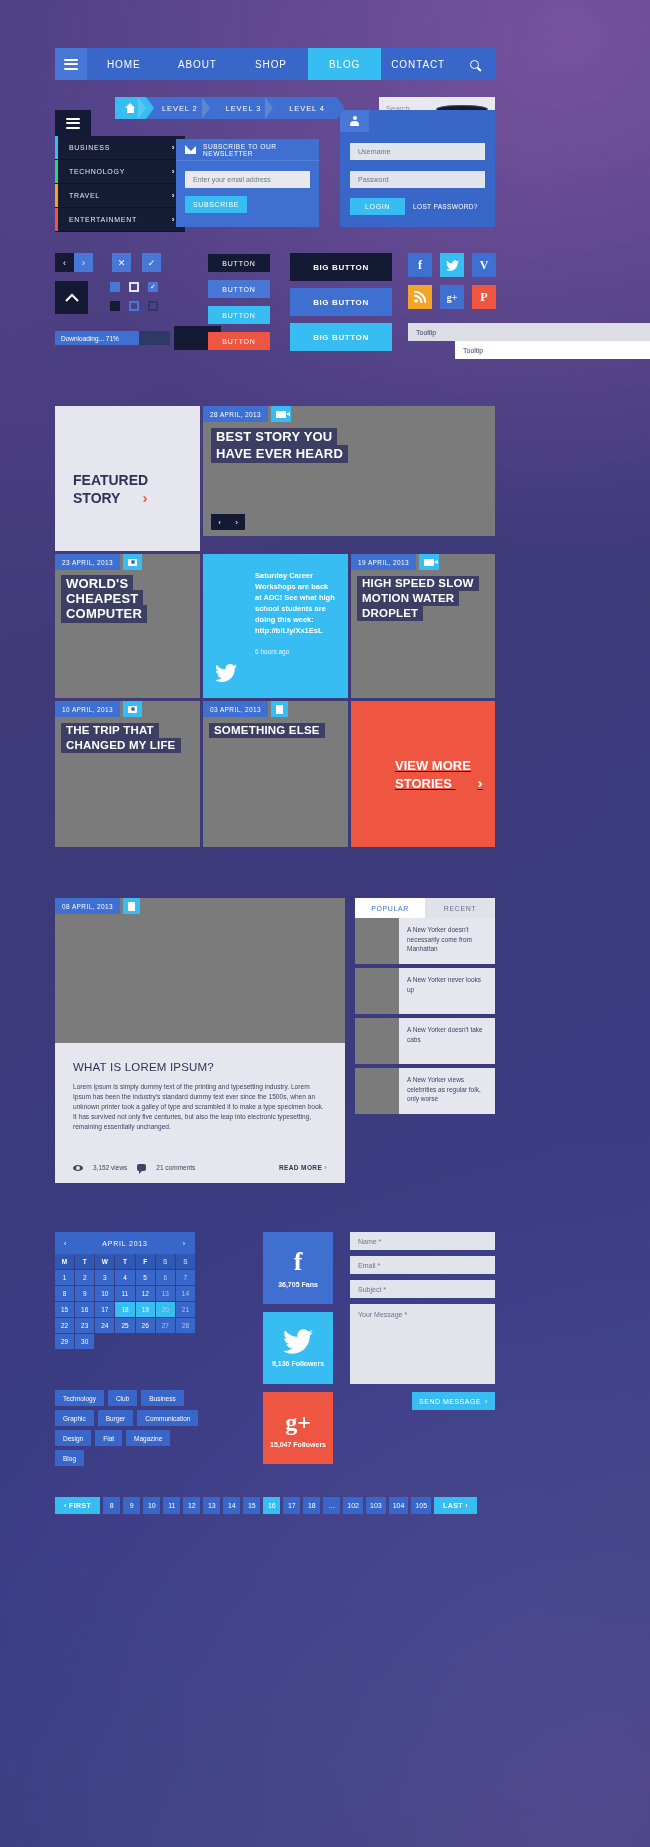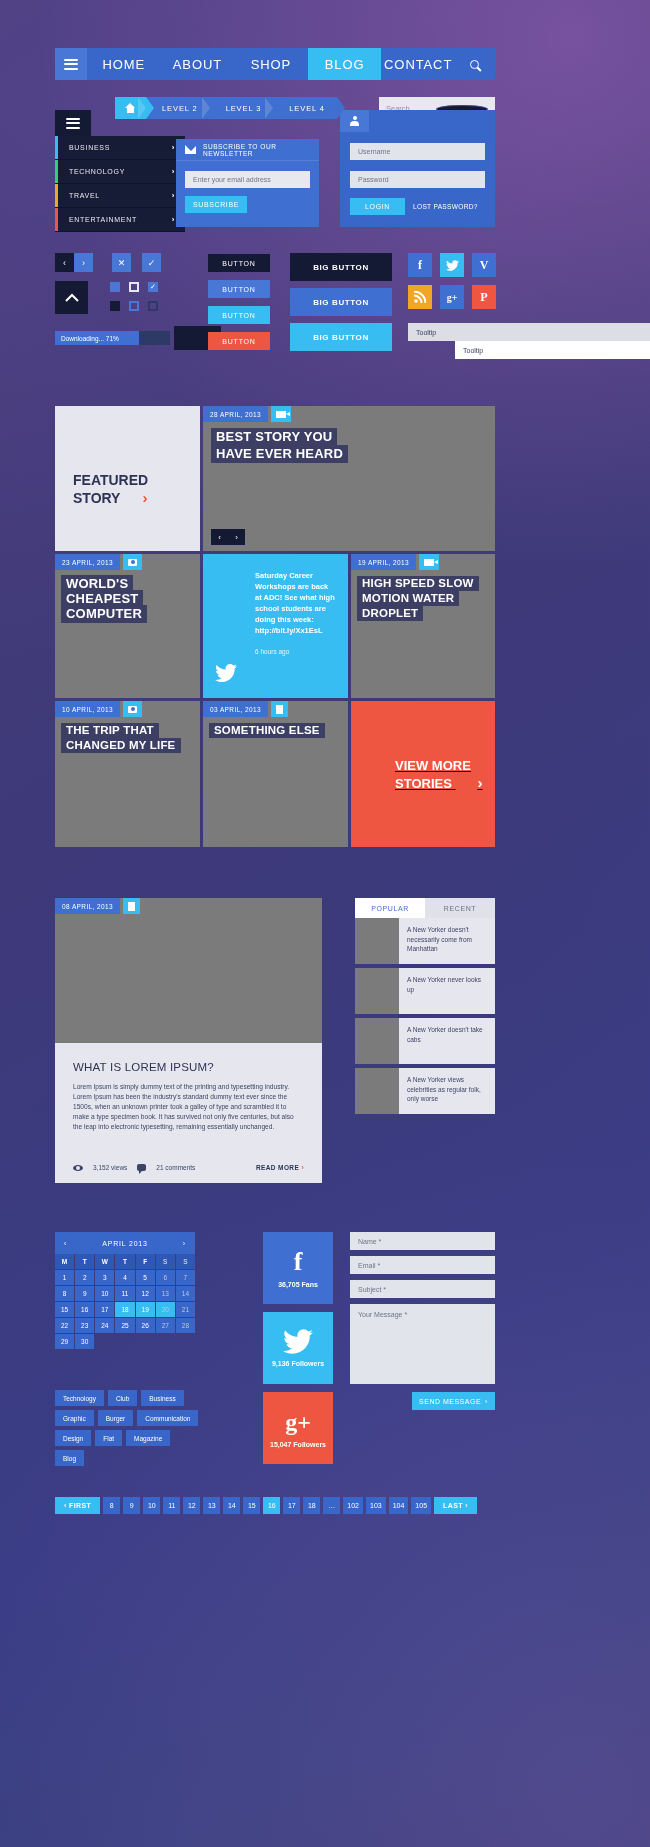--- a/index.html
+++ b/index.html
@@ -17,21 +17,21 @@
       radial-gradient(circle at 90% 97%, rgba(120,90,180,.35), transparent 35%);
     pointer-events:none;
   }
   .wrap{position:absolute; inset:0;}
   .abs{position:absolute;}
   
   .topnav{left:55px;top:48px;width:440px;height:32px;background:#3866c9;display:flex;align-items:stretch;}
   .topnav .burger{width:32px;display:flex;align-items:center;justify-content:center;background:#4877d6;}
   .bars{width:14px;}
   .bars i{display:block;height:2px;background:#fff;margin:2.5px 0;border-radius:1px;}
-  .topnav a{flex:1;display:flex;align-items:center;justify-content:center;color:#fff;font-size:13px;letter-spacing:.9px;text-transform:uppercase;}
+  .topnav a{flex:1;display:flex;align-items:center;justify-content:center;color:#fff;font-size:10px;letter-spacing:.9px;text-transform:uppercase;}
   .topnav a.active{background:#37bdf2;}
   .topnav .srch{width:40px;display:flex;align-items:center;justify-content:center;}
   .mag{width:9px;height:9px;border:1.6px solid #fff;border-radius:50%;position:relative;display:inline-block;}
   .mag:after{content:"";position:absolute;width:1.6px;height:4.5px;background:#fff;right:-1.5px;bottom:-4px;transform:rotate(-45deg);}
   
   .crumbs{left:115px;top:97px;height:22px;display:flex;}
   .crumb{height:22px;background:#3f6fd0;color:#fff;font-size:7.5px;letter-spacing:.9px;display:flex;align-items:center;padding:0 12px 0 16px;position:relative;text-transform:uppercase;}
   .crumb:after{content:"";position:absolute;right:-8px;top:0;border-left:8px solid #3f6fd0;border-top:11px solid transparent;border-bottom:11px solid transparent;z-index:2;}
   .crumb.home{background:#37bdf2;padding:0 10px 0 10px;}
   .crumb.home:after{border-left-color:#37bdf2;}
@@ -96,21 +96,21 @@
   .ttl{position:absolute;color:#fff;font-size:13px;line-height:17px;letter-spacing:.2px;font-weight:bold;text-transform:uppercase;}
   .ttl span{background:#3c3f63;padding:1px 5px 2px;display:inline;box-decoration-break:clone;-webkit-box-decoration-break:clone;}
   .arrows{position:absolute;display:flex;}
   .arrows div{width:17px;height:16px;background:#141a33;color:#fff;display:flex;align-items:center;justify-content:center;font-size:8px;}
   .tweet{position:absolute;background:#37bdf2;color:#fff;padding-left:40px;}
   .tweet p{font-size:7.5px;line-height:11px;padding:16px 12px 0;font-weight:bold;}
   .tweet .ago{font-size:6.5px;padding:12px 12px 0;opacity:.85;}
   .viewmore{position:absolute;background:#ef5642;display:flex;align-items:center;text-decoration:underline;}
   .viewmore span{color:#fff;font-size:13px;font-weight:bold;line-height:17px;padding-left:22px;text-transform:uppercase;}
   
-  .art{left:55px;top:898px;width:267px;height:285px;background:#7b7b7b;}
+  .art{left:55px;top:898px;width:290px;height:285px;background:#7b7b7b;}
   .artbody{position:absolute;left:0;bottom:0;width:100%;height:140px;background:#e6e7ee;padding:18px 18px 0;}
   .artbody h3{font-size:11.5px;color:#2e3355;letter-spacing:.2px;font-weight:normal;text-transform:uppercase;}
   .artbody p{font-size:6.6px;line-height:10px;color:#3d4466;margin-top:9px;}
   .artfoot{position:absolute;left:18px;right:18px;bottom:12px;display:flex;align-items:center;font-size:6.5px;color:#3d4466;gap:10px;}
   .eye{width:10px;height:6px;background:#3d4466;border-radius:50% 50%;position:relative;}
   .eye:after{content:"";position:absolute;left:3px;top:1px;width:4px;height:4px;border-radius:50%;background:#e6e7ee;}
   .bub{width:9px;height:7px;background:#3d4466;border-radius:2px;position:relative;}
   .bub:after{content:"";position:absolute;left:2px;bottom:-2.5px;border-left:3px solid #3d4466;border-bottom:3px solid transparent;}
   .readmore{margin-left:auto;font-weight:bold;letter-spacing:.4px;color:#2e3355;text-transform:uppercase;}
   
@@ -299,21 +299,21 @@
   <div class="card light" style="left:55px;top:406px;width:145px;height:145px;">
     <div style="position:absolute;left:18px;bottom:44px;color:#2e3355;font-size:14px;font-weight:bold;line-height:18px;text-transform:uppercase;">
       <div>FEATURED</div>
       <div style="display:flex;align-items:center;gap:22px;">
         <span>STORY</span>
         <span style="color:#ef5642;font-size:15px;">›</span>
       </div>
     </div>
   </div>
 
-  <div class="card" style="left:203px;top:406px;width:292px;height:145px;">
+  <div class="card" style="left:203px;top:406px;width:292px;height:130px;">
     <div class="meta">28 APRIL, 2013</div>
     <div class="metaic" style="left:68px;top:0;">
         <span class="cam"></span>
       </div>
     <div class="ttl" style="left:8px;top:22px;">
       <div><span>BEST STORY YOU</span></div>
       <div><span>HAVE EVER HEARD</span></div>
     </div>
     <div class="arrows" style="left:8px;bottom:6px;">
       <div>‹</div>

